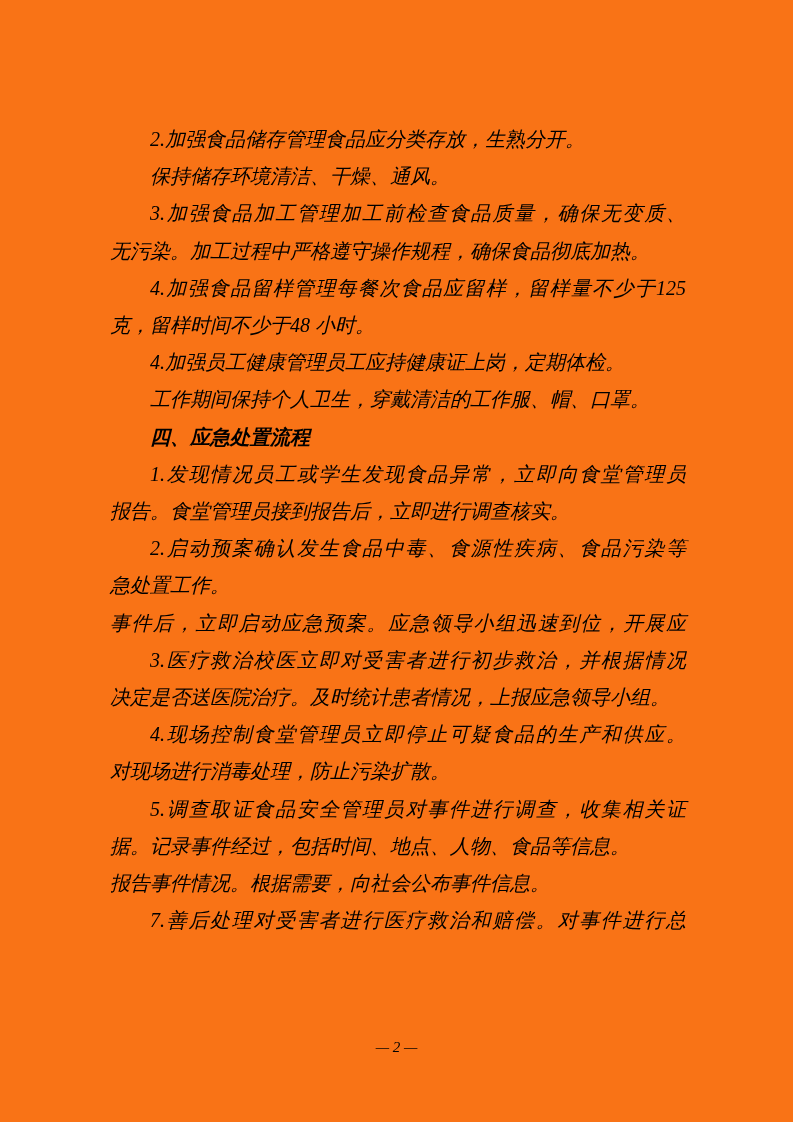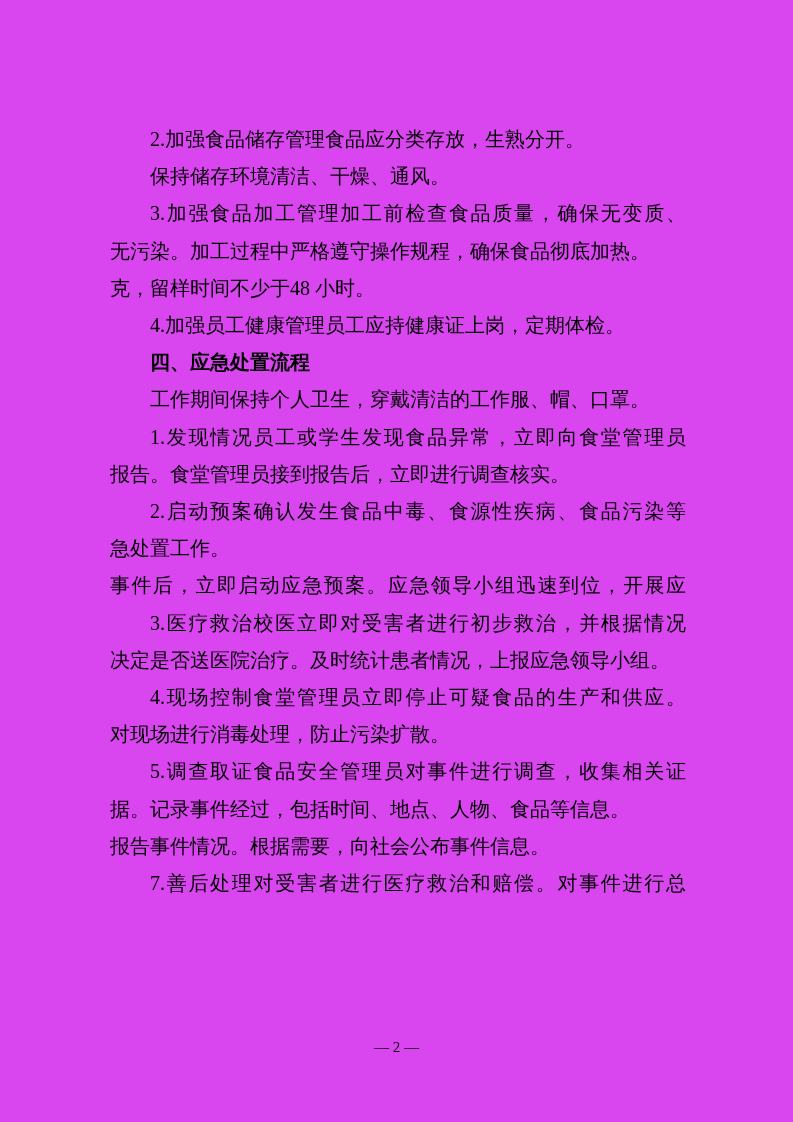--- a/index.html
+++ b/index.html
@@ -4,24 +4,25 @@
 <style>
   html, body {
     margin: 0;
     padding: 0;
     background: #ffffff;
   }
   .page {
     position: relative;
     width: 793px;
     height: 1122px;
-    background: #d946ef;
+    background: #f97316;
     color: #000000;
     font-family: "Liberation Serif", "DejaVu Serif", serif;
     overflow: hidden;
+    font-style: italic;
   }
   .content {
     position: absolute;
     left: 110px;
     top: 121px;
     width: 576px;
     font-size: 20px;
     line-height: 37.2px;
     text-align: left;
   }
@@ -57,27 +58,28 @@
 <div class="page">
   <div class="content">
 
     <div class="line first">2.加强食品储存管理食品应分类存放，生熟分开。</div>
 
     <div class="line first">保持储存环境清洁、干燥、通风。</div>
 
     <div class="line first stretch">3.加强食品加工管理加工前检查食品质量，确保无变质、</div>
     <div class="line">无污染。加工过程中严格遵守操作规程，确保食品彻底加热。</div>
 
+    <div class="line first stretch">4.加强食品留样管理每餐次食品应留样，留样量不少于125</div>
     <div class="line">克，留样时间不少于48 小时。</div>
 
     <div class="line first">4.加强员工健康管理员工应持健康证上岗，定期体检。</div>
 
+    <div class="line first">工作期间保持个人卫生，穿戴清洁的工作服、帽、口罩。</div>
+
     <div class="line first heading">四、应急处置流程</div>
-
-    <div class="line first">工作期间保持个人卫生，穿戴清洁的工作服、帽、口罩。</div>
 
     <div class="line first stretch">1.发现情况员工或学生发现食品异常，立即向食堂管理员</div>
     <div class="line">报告。食堂管理员接到报告后，立即进行调查核实。</div>
 
     <div class="line first stretch">2.启动预案确认发生食品中毒、食源性疾病、食品污染等</div>
     <div class="line">急处置工作。</div>
     <div class="line stretch">事件后，立即启动应急预案。应急领导小组迅速到位，开展应</div>
 
     <div class="line first stretch">3.医疗救治校医立即对受害者进行初步救治，并根据情况</div>
     <div class="line">决定是否送医院治疗。及时统计患者情况，上报应急领导小组。</div>

